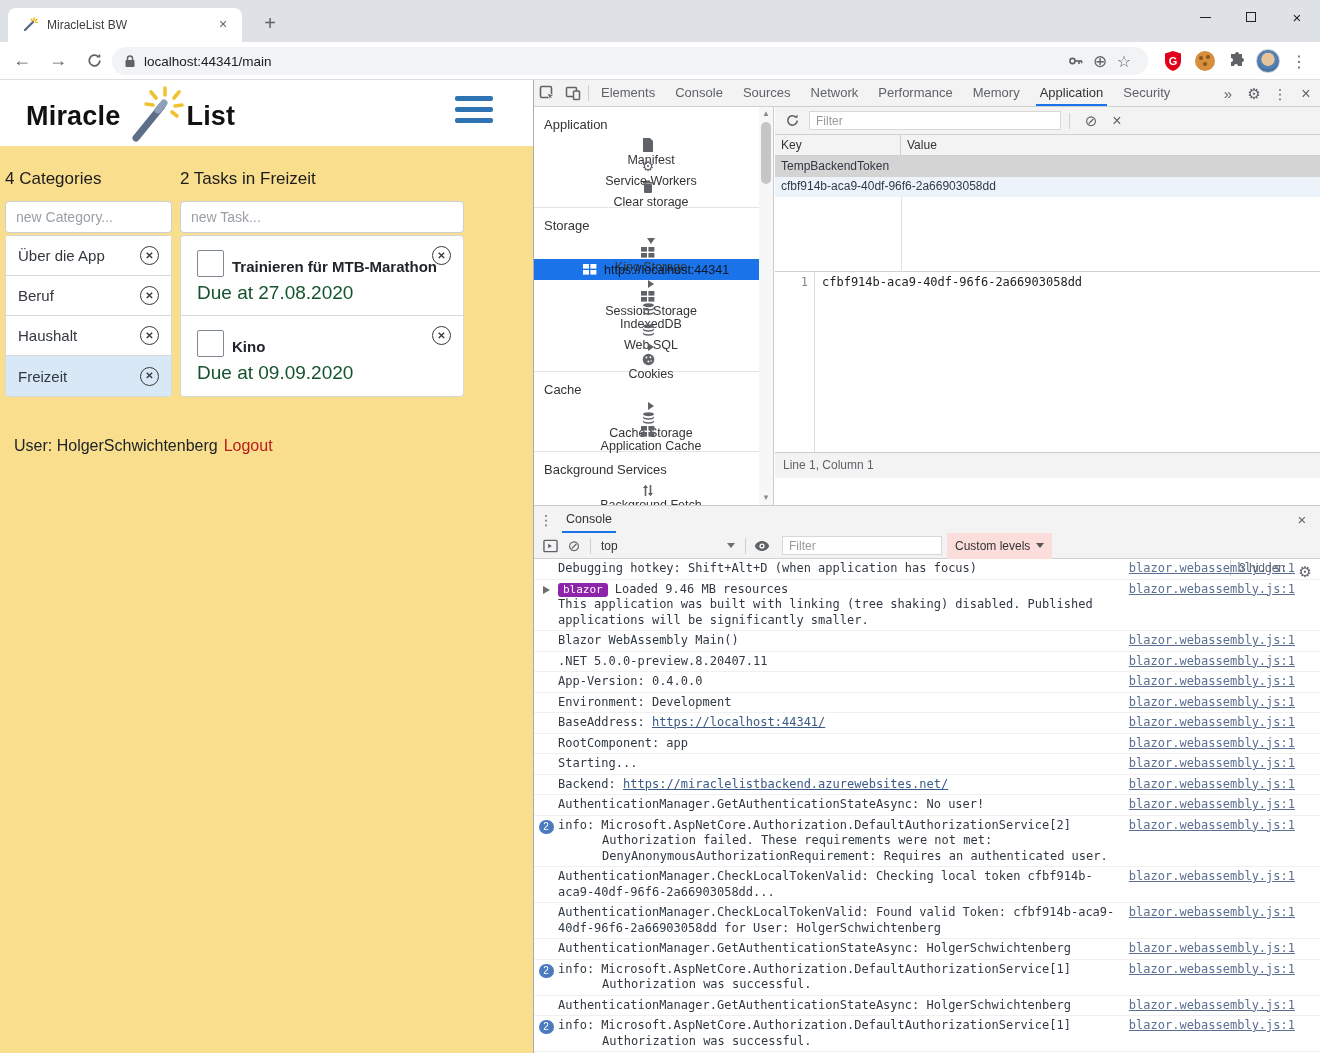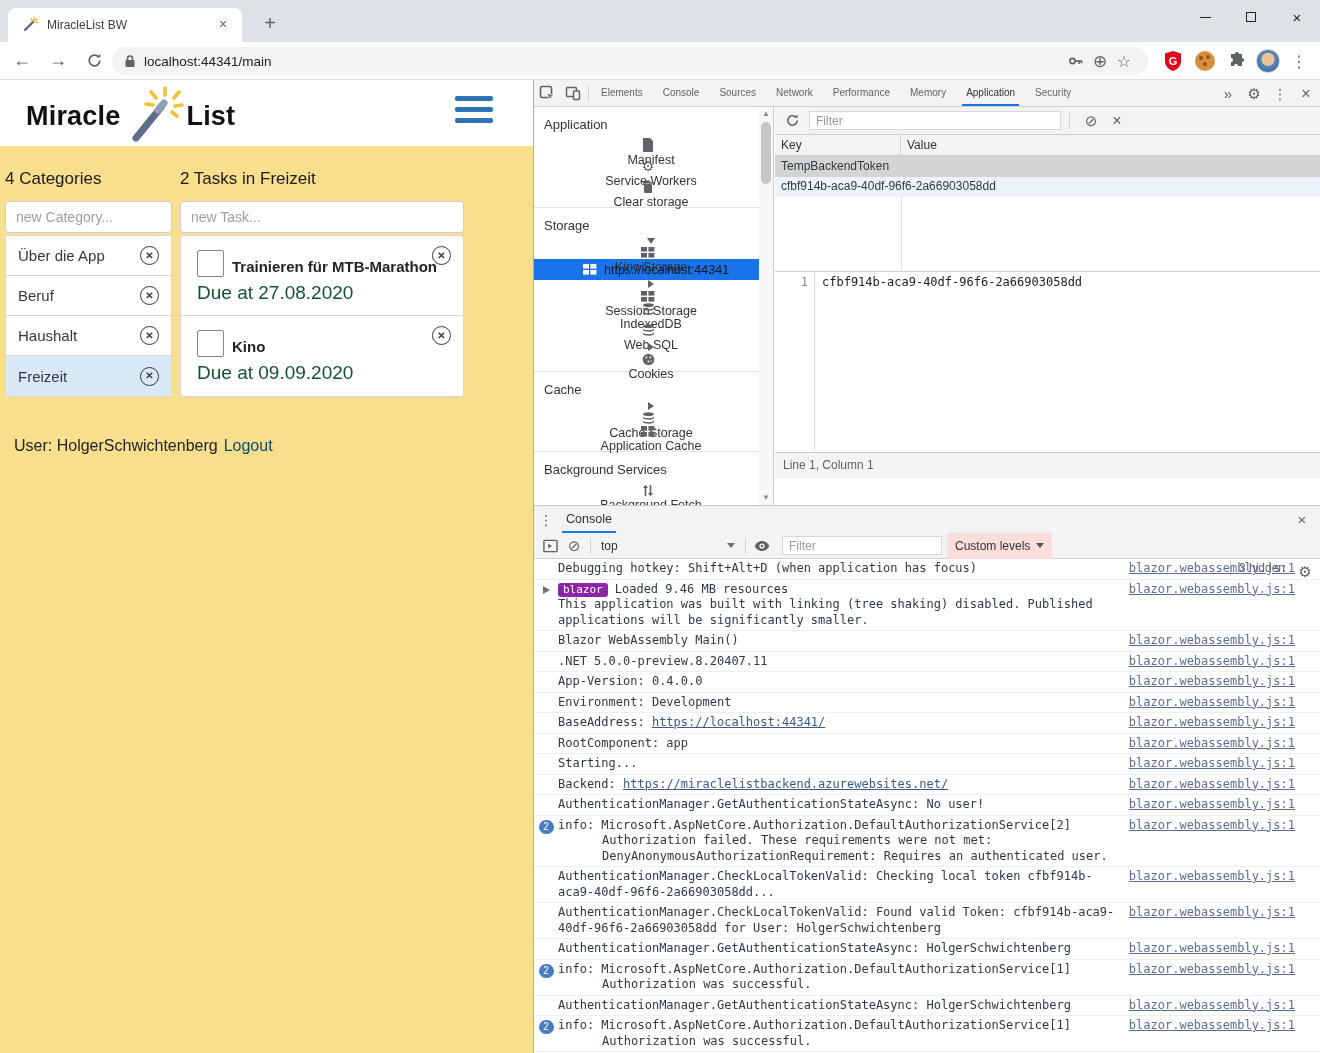--- a/index.html
+++ b/index.html
@@ -48,28 +48,28 @@
   .cat-item.selected { background:#d9e8f6; }
   .circle-x { width:19px; height:19px; border:1.6px solid #3a3a3a; border-radius:50%; display:inline-flex; align-items:center; justify-content:center; font-size:10px; font-weight:bold; color:#3a3a3a; line-height:1; flex:none; }
   .task-list { margin-top:2px; border:1px solid #d8d8d8; border-radius:4px; background:#fff; }
   .task-card { position:relative; height:80px; border-bottom:1px solid #d8d8d8; }
   .task-card:last-child { border-bottom:none; }
   .task-check { position:absolute; left:16px; top:14px; width:27px; height:27px; border:1px solid #818a91; border-radius:2px; background:#fff; }
   .task-title { position:absolute; left:51px; top:22px; font-size:15px; font-weight:bold; color:#212529; }
   .task-due { position:absolute; left:16px; top:46px; font-size:19px; color:#14532d; }
   .task-del { position:absolute; right:12px; top:10px; }
   .user-line { position:absolute; left:14px; top:357px; font-size:16px; color:#212529; }
-  .logout-link { color:#0c4a6e; margin-left:6px; text-decoration:none; }
+  .logout-link { color:#b91c1c; margin-left:6px; text-decoration:none; }
 
   
   .devtools { position:absolute; left:533px; top:80px; width:787px; height:973px; background:#fff; border-left:1px solid #a9adb2; font-size:12px; color:#303942; }
   .dt-tabbar { position:absolute; left:0; top:0; width:787px; height:27px; background:#f3f3f3; border-bottom:1px solid #d0d0d0; display:flex; align-items:center; }
   .dt-tabbar .tool { width:26px; height:26px; display:flex; align-items:center; justify-content:center; }
   .dt-sep { width:1px; height:16px; background:#d0d0d0; margin:0 2px; }
-  .dt-tab { padding:0 10px; height:26px; line-height:26px; color:#5f6368; font-size:10px; position:relative; white-space:nowrap; }
+  .dt-tab { padding:0 10px; height:26px; line-height:26px; color:#5f6368; font-size:13px; position:relative; white-space:nowrap; }
   .dt-tab.active { color:#333; }
   .dt-tab.active::after { content:""; position:absolute; left:6px; right:6px; bottom:0; height:2px; background:#1a73e8; }
   .dt-right { position:absolute; right:2px; top:0; height:27px; display:flex; align-items:center; }
   .dt-right .tool { width:26px; height:26px; display:flex; align-items:center; justify-content:center; color:#5f6368; font-size:14px; }
 
   .dt-apppanel { position:absolute; left:0; top:27px; width:787px; height:398px; }
   .dt-side { position:absolute; left:0; top:0; width:240px; height:398px; border-right:1px solid #ccc; background:#fff; overflow:hidden; }
   .tree { position:absolute; left:0; top:0; width:226px; }
   .tree-sec-title { padding:10px 0 5px 10px; color:#333; font-size:13px; }
   .tree-sec + .tree-sec { border-top:1px solid #e4e4e4; margin-top:7px; }

